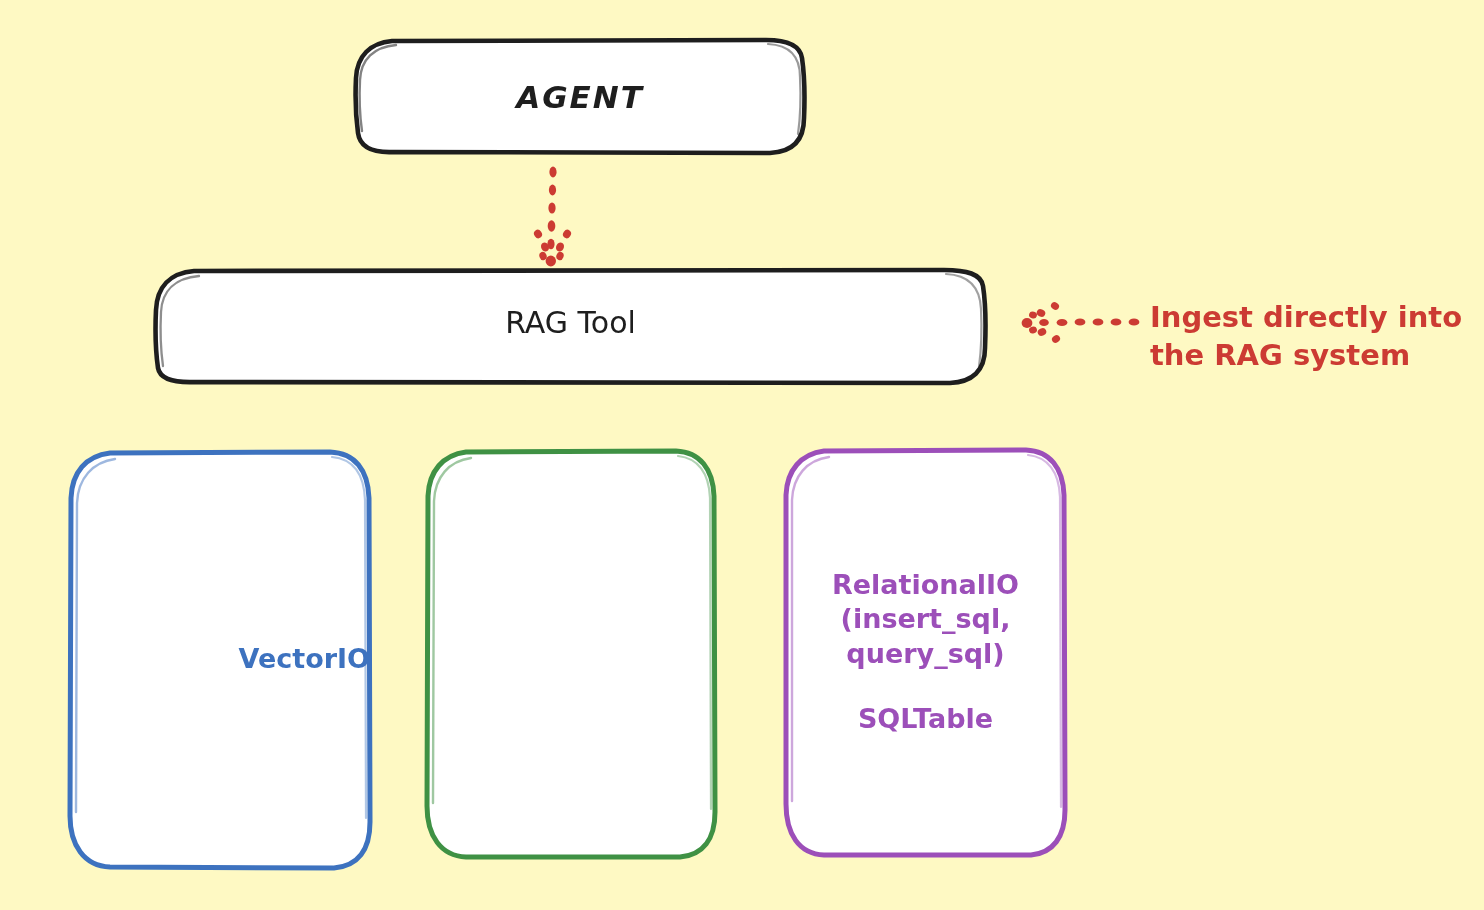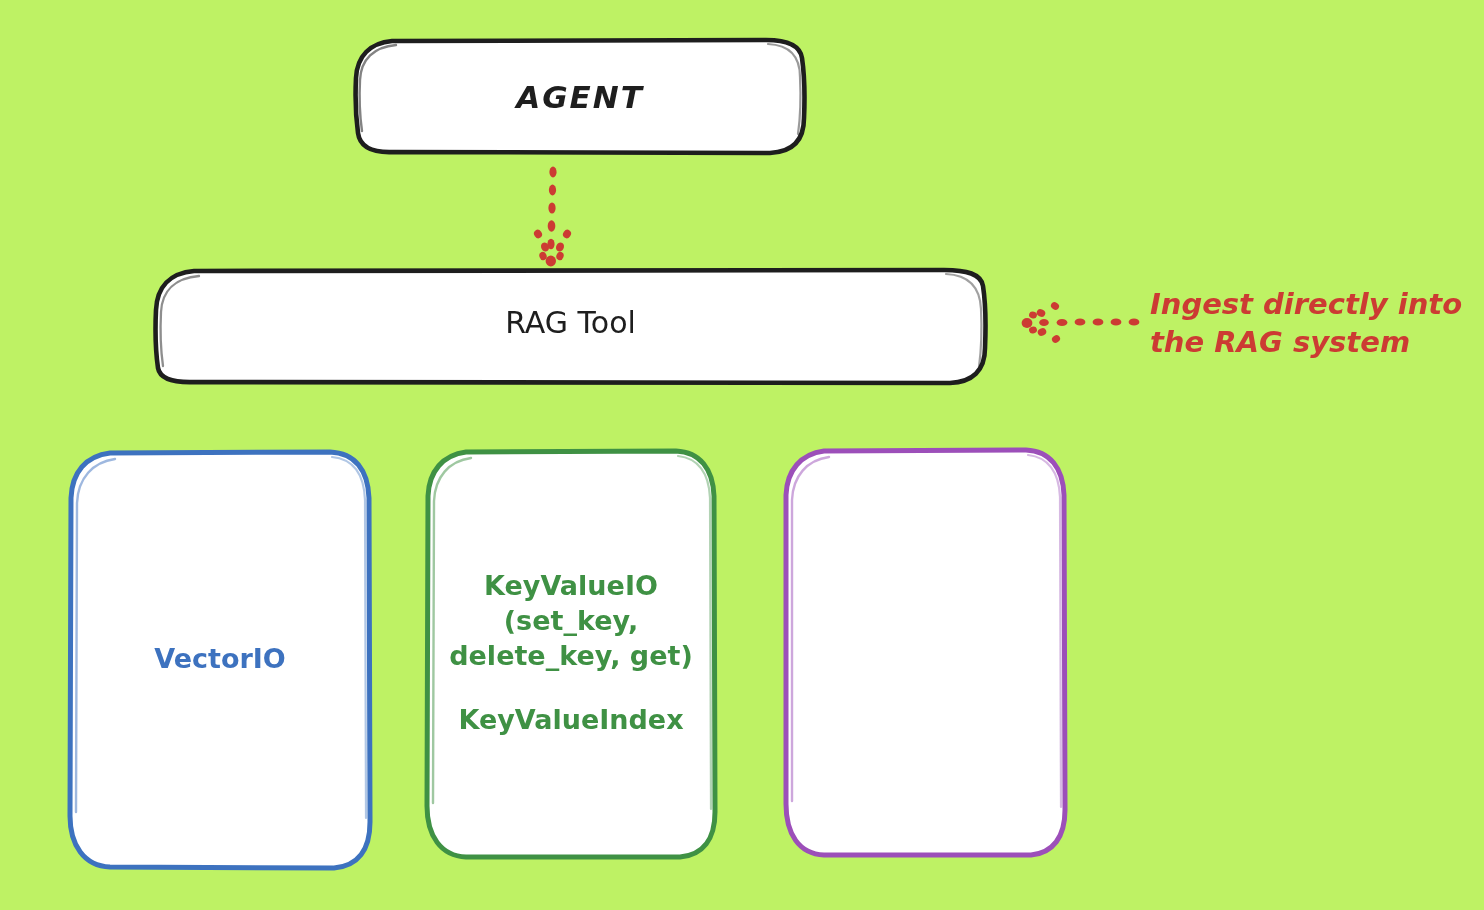--- a/index.html
+++ b/index.html
@@ -8,21 +8,21 @@
     padding: 0;
     background: #ffffff;
   }
   body {
     font-family: "DejaVu Sans", sans-serif;
   }
   #canvas {
     position: relative;
     width: 1484px;
     height: 910px;
-    background: #bef264;
+    background: #fef9c3;
     overflow: hidden;
   }
   #sketch {
     position: absolute;
     left: 0;
     top: 0;
     width: 1484px;
     height: 910px;
   }
   .node-label {
@@ -186,27 +186,27 @@
   </svg>
 
   <div class="node-label agent-label" style="left:356px; top:40px; width:448px; height:113px;">
     <span>AGENT</span>
   </div>
 
   <div class="node-label rag-label" style="left:156px; top:270px; width:829px; height:105px;">
     <span>RAG Tool</span>
   </div>
 
-  <div class="node-label store-label" style="left:70px; top:451px; width:300px; height:417px; color:#3d72bf;">
+  <div class="node-label store-label" style="left:70px; top:451px; width:300px; height:417px; color:#3d72bf;align-items:flex-end;">
     <span>VectorIO</span>
   </div>
 
-  <div class="node-label store-label" style="left:427px; top:450px; width:288px; height:407px; color:#3f9144;">
-    <span>KeyValueIO</span>
-    <span>(set_key,
-delete_key, get)</span>
-    <span class="sub">KeyValueIndex</span>
-  </div>
-
-
-  <div class="annotation-label" style="left:1150px; top:285px; color:#cc3b33;font-style:italic;">Ingest directly into
+
+  <div class="node-label store-label" style="left:786px; top:449px; width:279px; height:406px; color:#9c4fb9;">
+    <span>RelationalIO</span>
+    <span>(insert_sql,
+query_sql)</span>
+    <span class="sub">SQLTable</span>
+  </div>
+
+  <div class="annotation-label" style="left:1150px; top:298px; color:#cc3b33;">Ingest directly into
 the RAG system</div>
 </div>
 
 </body></html>

